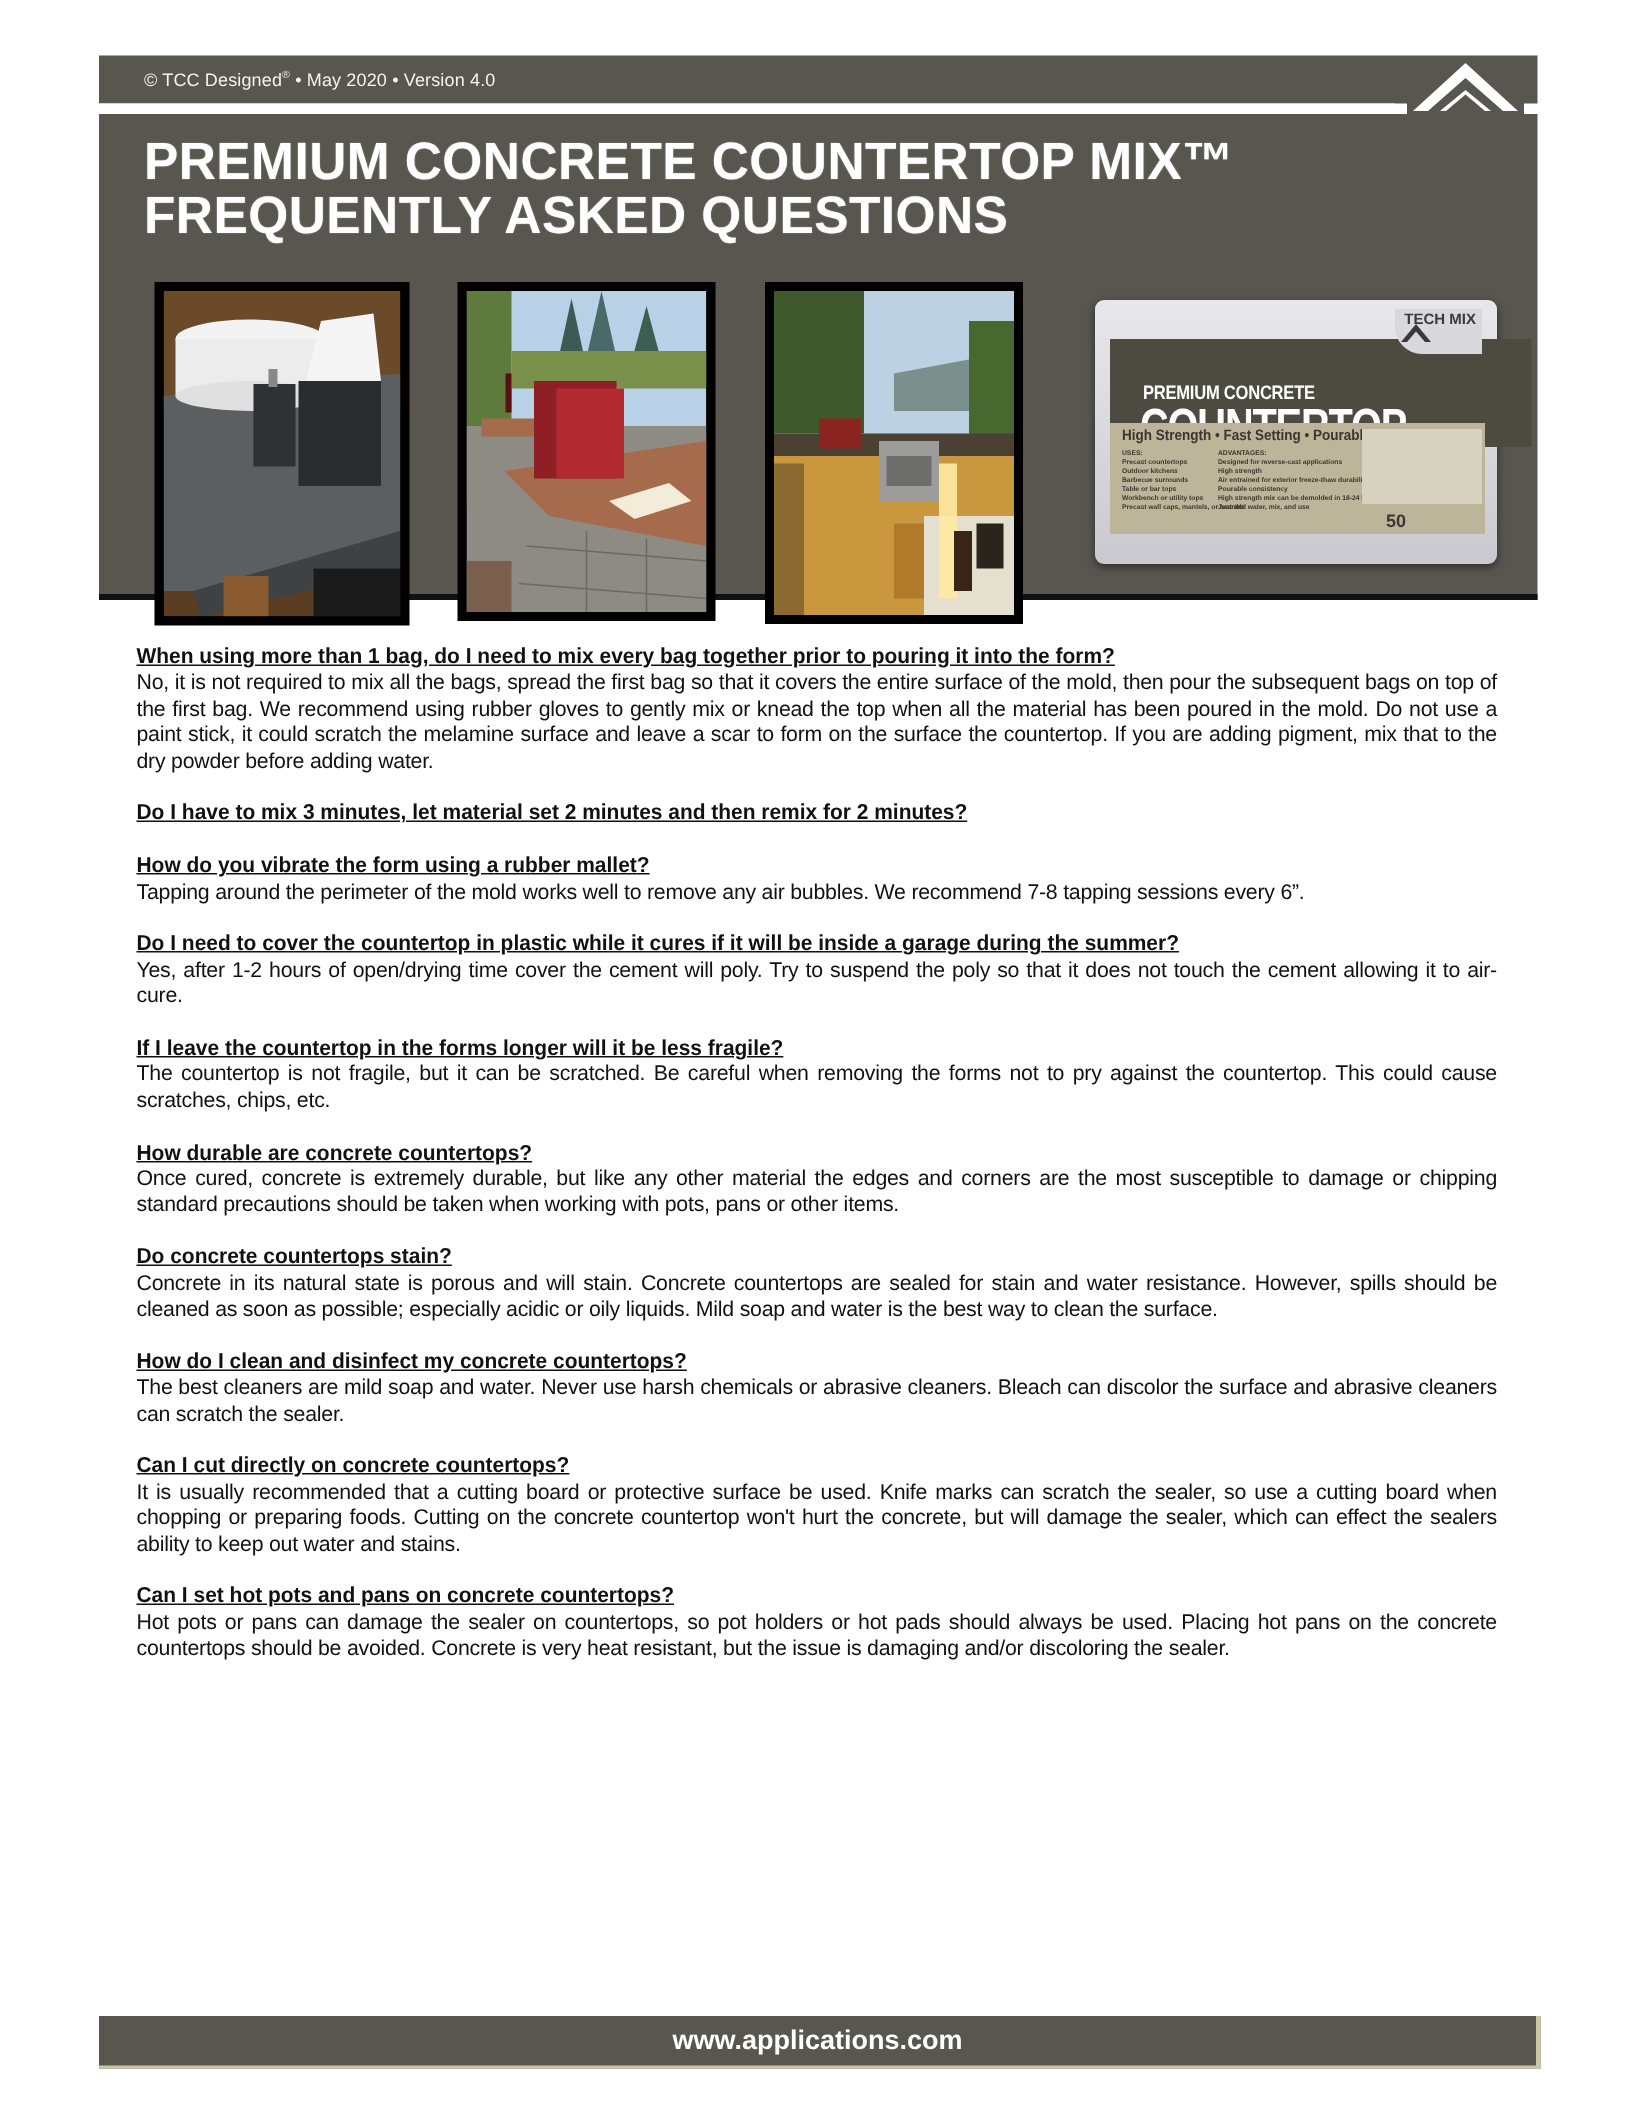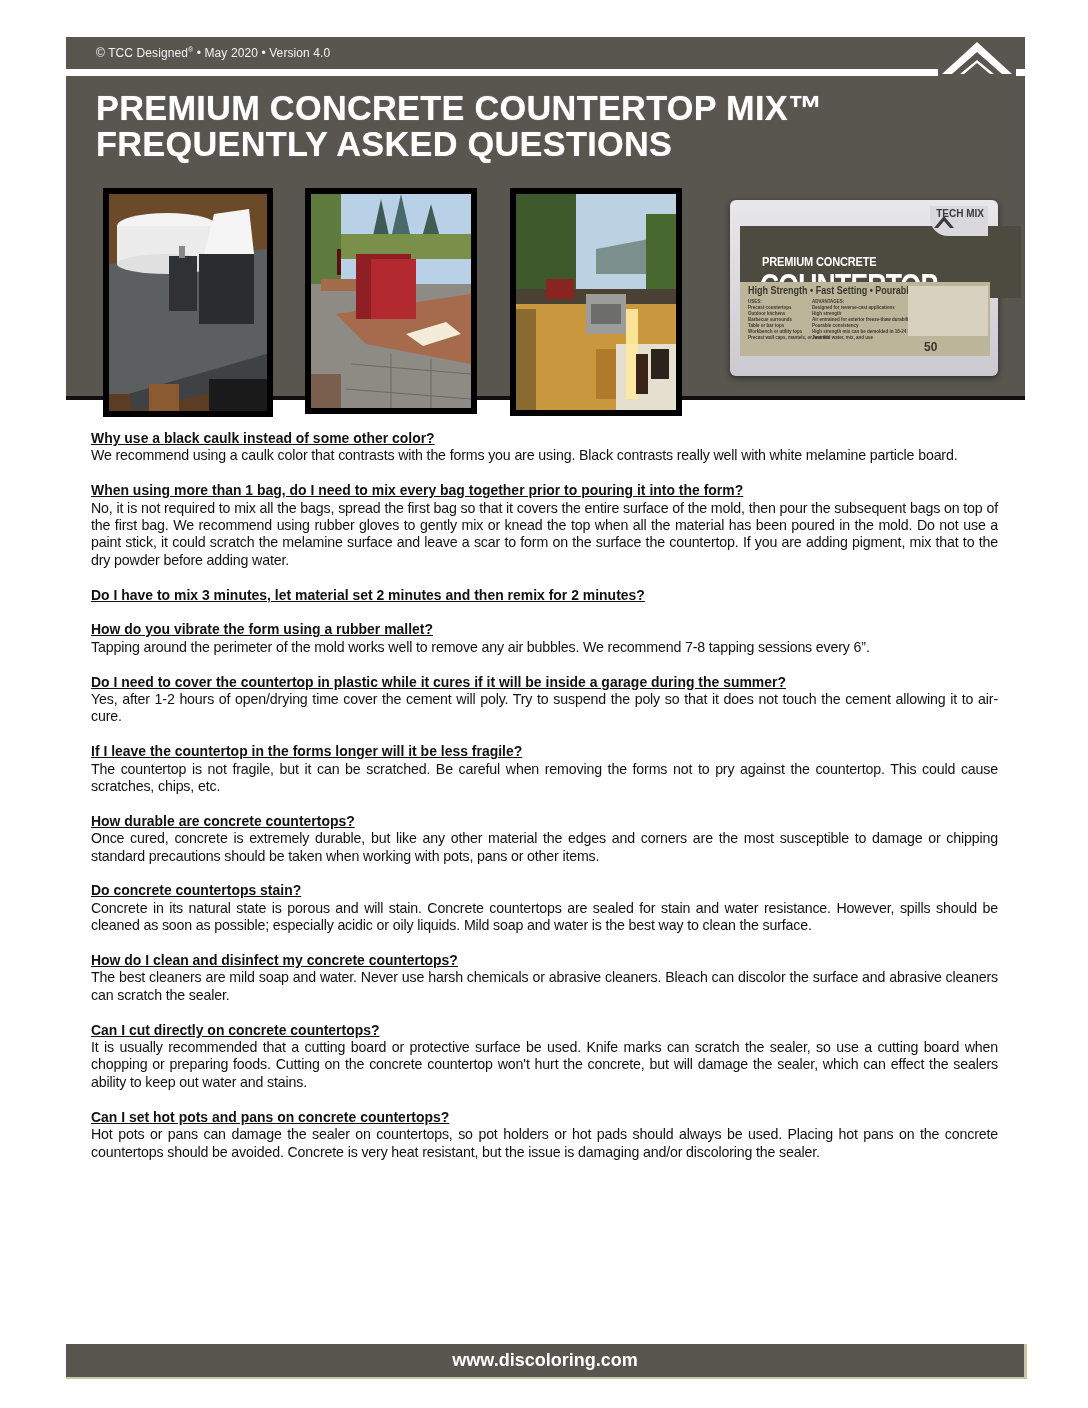--- a/index.html
+++ b/index.html
@@ -159,24 +159,20 @@
       <div>High strength mix can be demolded in 18-24 hours</div>
       <div>Just add water, mix, and use</div>
     </div>
     <div class="sk"></div>
     <div class="w50">50</div>
   </div>
 </div>
 
 <div class="faq">
   <div class="item">
-    <span class="q">Why use a black caulk instead of some other color?</span>
-    <span class="a">We recommend using a caulk color that contrasts with the forms you are using. Black contrasts really well with white melamine particle board.</span>
-  </div>
-  <div class="item">
     <span class="q">When using more than 1 bag, do I need to mix every bag together prior to pouring it into the form?</span>
     <span class="a">No, it is not required to mix all the bags, spread the first bag so that it covers the entire surface of the mold, then pour the subsequent bags on top of the first bag. We recommend using rubber gloves to gently mix or knead the top when all the material has been poured in the mold. Do not use a paint stick, it could scratch the melamine surface and leave a scar to form on the surface the countertop. If you are adding pigment, mix that to the dry powder before adding water.</span>
   </div>
   <div class="item">
     <span class="q">Do I have to mix 3 minutes, let material set 2 minutes and then remix for 2 minutes?</span>
   </div>
   <div class="item">
     <span class="q">How do you vibrate the form using a rubber mallet?</span>
     <span class="a">Tapping around the perimeter of the mold works well to remove any air bubbles. We recommend 7-8 tapping sessions every 6”.</span>
   </div>
@@ -204,14 +200,14 @@
     <span class="q">Can I cut directly on concrete countertops?</span>
     <span class="a">It is usually recommended that a cutting board or protective surface be used. Knife marks can scratch the sealer, so use a cutting board when chopping or preparing foods. Cutting on the concrete countertop won't hurt the concrete, but will damage the sealer, which can effect the sealers ability to keep out water and stains.</span>
   </div>
   <div class="item">
     <span class="q">Can I set hot pots and pans on concrete countertops?</span>
     <span class="a">Hot pots or pans can damage the sealer on countertops, so pot holders or hot pads  should always be used.  Placing hot pans on the concrete countertops should be avoided. Concrete is very heat resistant, but the issue is damaging and/or discoloring the sealer.</span>
   </div>
 </div>
 
 <div class="footer">
-  <span class="url">www.discoloring.com</span>
+  <span class="url">www.applications.com</span>
 </div>
 
 </body></html>

